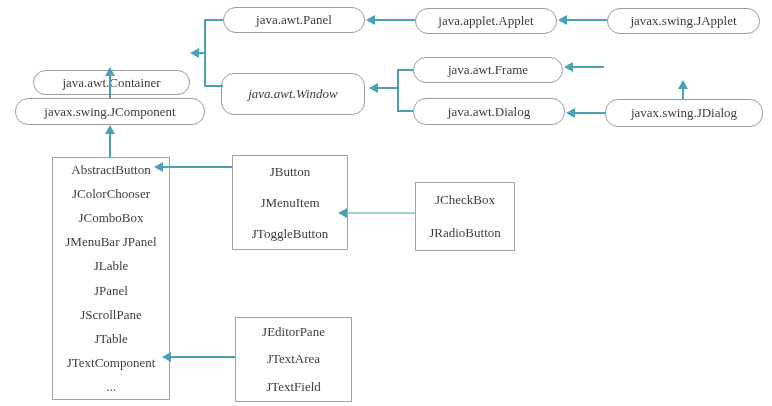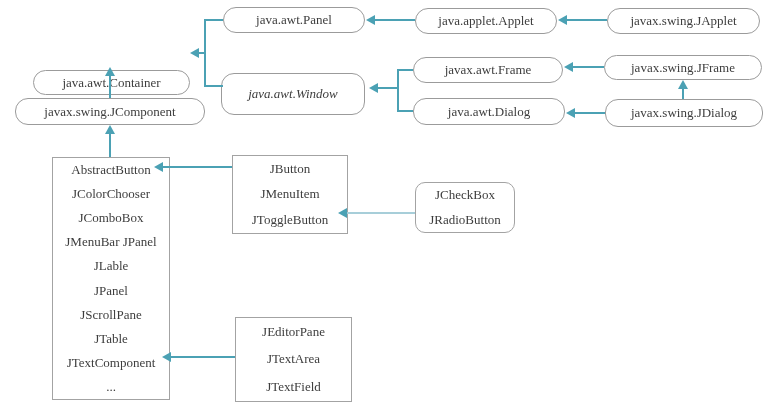--- a/index.html
+++ b/index.html
@@ -66,46 +66,45 @@
 </head>
 <body>
 
 <div class="diagram">
 
   <div class="oval" style="left:223px; top:7px;  width:142px; height:26px;">java.awt.Panel</div>
   <div class="oval" style="left:415px; top:8px;  width:142px; height:26px;">java.applet.Applet</div>
   <div class="oval" style="left:607px; top:8px;  width:153px; height:26px;">javax.swing.JApplet</div>
   <div class="oval" style="left:33px;  top:42px; width:157px; height:25px;margin-top:28px;">java.awt.Container</div>
   <div class="oval" style="left:221px; top:73px; width:144px; height:42px;font-style:italic;">java.awt.Window</div>
-  <div class="oval" style="left:413px; top:57px; width:150px; height:26px;">javax.awt.Frame</div>
-  <div class="oval" style="left:604px; top:55px; width:158px; height:25px;">javax.swing.JFrame</div>
+  <div class="oval" style="left:413px; top:57px; width:150px; height:26px;">java.awt.Frame</div>
   <div class="oval" style="left:413px; top:98px; width:152px; height:27px;">java.awt.Dialog</div>
   <div class="oval" style="left:605px; top:99px; width:158px; height:28px;">javax.swing.JDialog</div>
   <div class="oval" style="left:15px;  top:98px; width:190px; height:27px;">javax.swing.JComponent</div>
 
   <div class="rect" style="left:52px; top:157px; width:118px; height:243px;">
     <div class="row">AbstractButton</div>
     <div class="row">JColorChooser</div>
     <div class="row">JComboBox</div>
     <div class="row">JMenuBar JPanel</div>
     <div class="row">JLable</div>
     <div class="row">JPanel</div>
     <div class="row">JScrollPane</div>
     <div class="row">JTable</div>
     <div class="row">JTextComponent</div>
     <div class="row">...</div>
   </div>
 
-  <div class="rect" style="left:232px; top:155px; width:116px; height:79px;">
+  <div class="rect" style="left:232px; top:155px; width:116px; height:95px;">
     <div class="row">JButton</div>
     <div class="row">JMenuItem</div>
     <div class="row">JToggleButton</div>
   </div>
 
-  <div class="rect" style="left:415px; top:182px; width:100px; height:51px;border-radius:10px;">
+  <div class="rect" style="left:415px; top:182px; width:100px; height:69px;">
     <div class="row">JCheckBox</div>
     <div class="row">JRadioButton</div>
   </div>
 
   <div class="rect" style="left:235px; top:317px; width:117px; height:85px;">
     <div class="row">JEditorPane</div>
     <div class="row">JTextArea</div>
     <div class="row">JTextField</div>
   </div>
 

